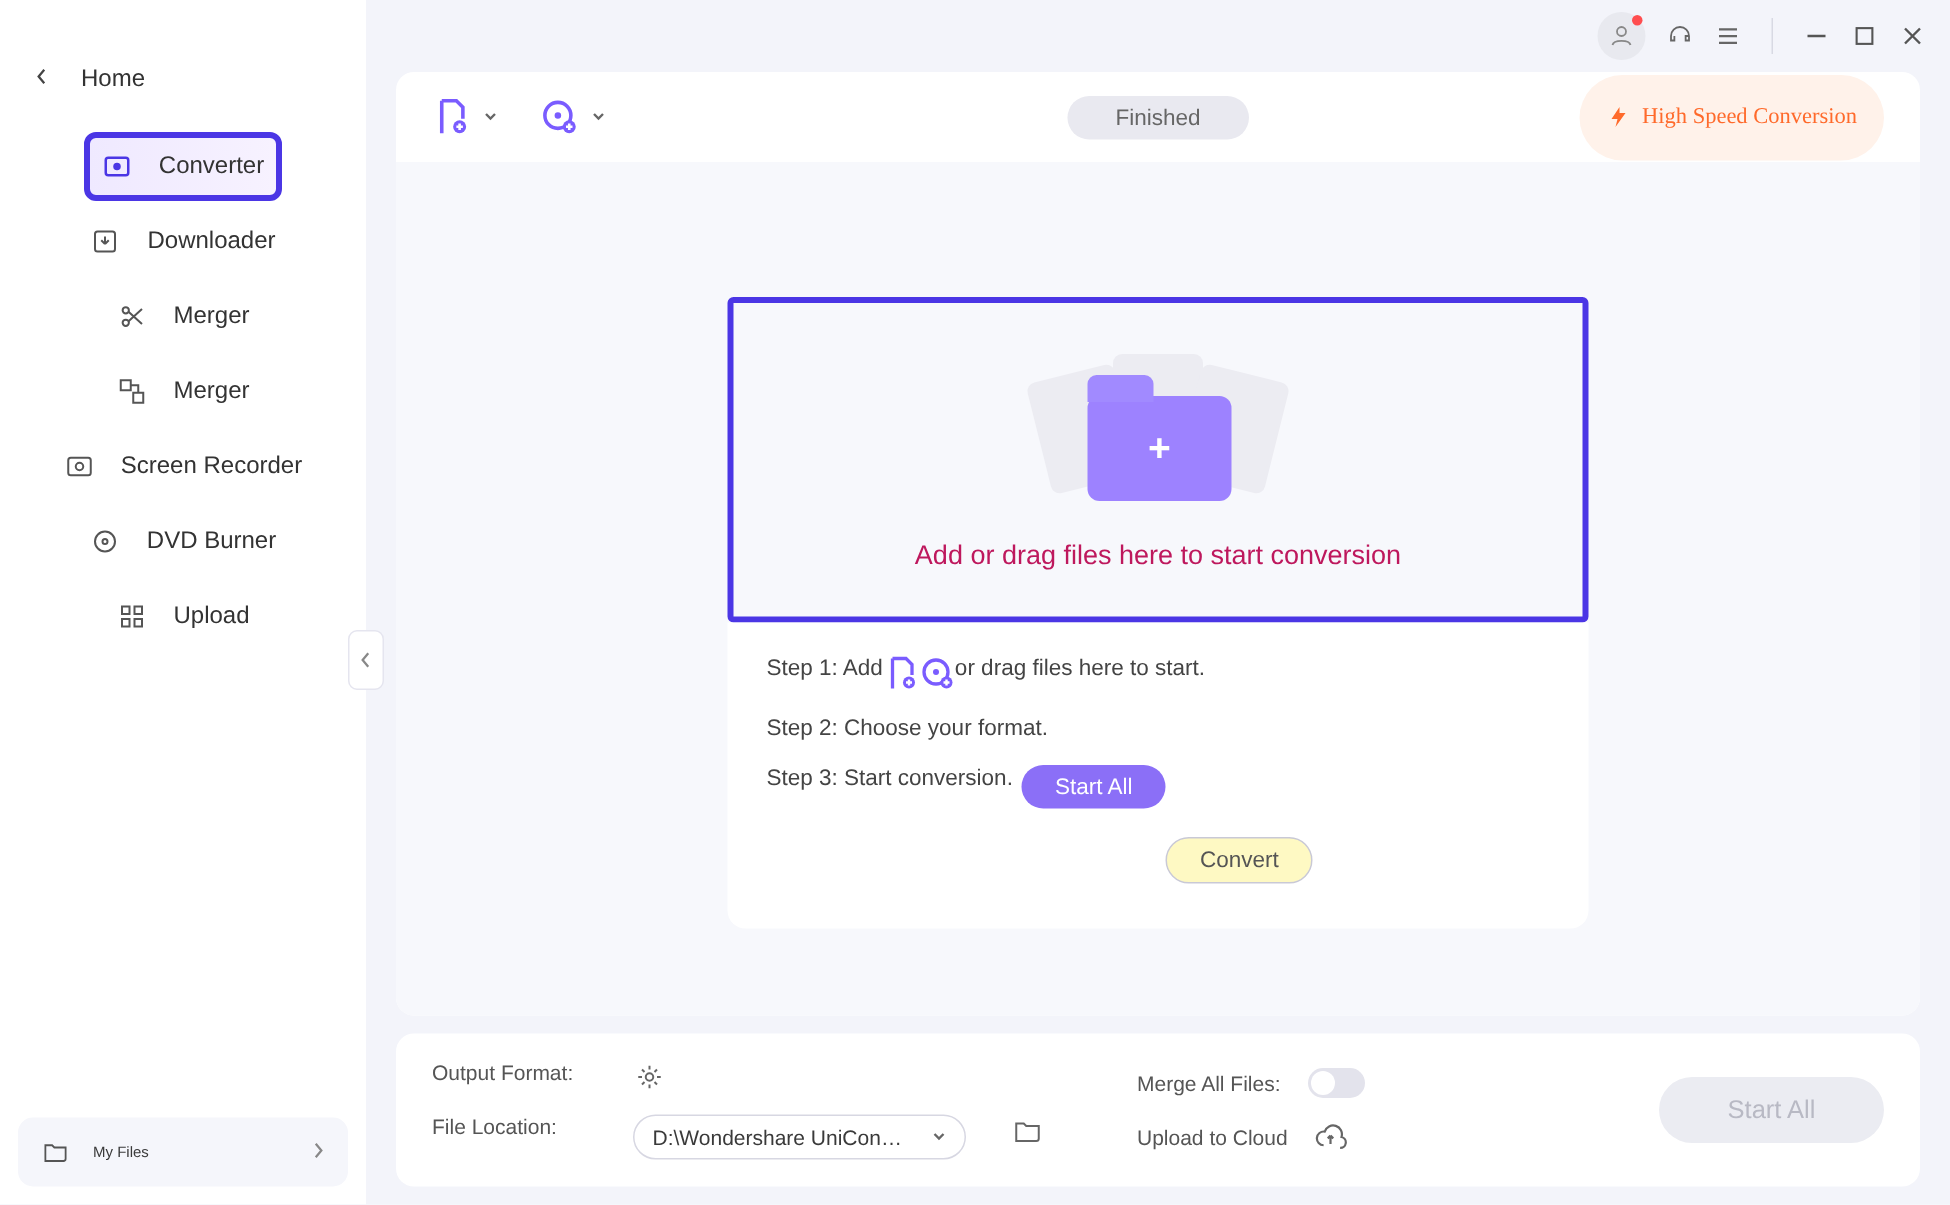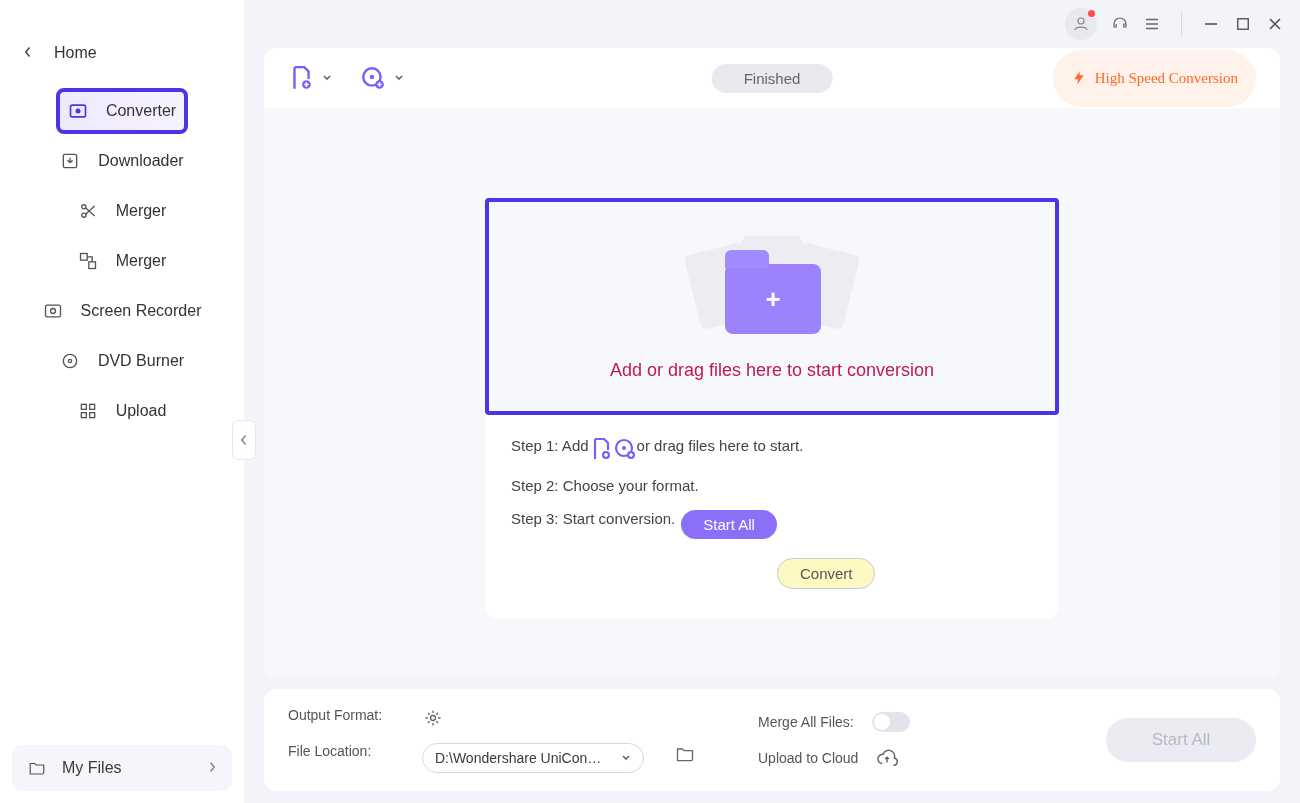--- a/index.html
+++ b/index.html
@@ -8,21 +8,21 @@
 
   
   .sidebar { width:244px; background:#fff; display:flex; flex-direction:column; padding:30px 12px 12px 12px; position:relative; }
   .side-home { display:flex; align-items:center; gap:22px; padding:14px 10px 14px 12px; font-size:16px; color:#333; cursor:pointer;}
   .side-home .chev { width:8px; }
   .side-items { margin-top:12px; display:flex; flex-direction:column; gap:4px;align-items:center;}
   .side-item { display:flex; align-items:center; gap:18px; padding:13px 12px; font-size:16px; color:#333; border-radius:8px; cursor:pointer;}
   .side-item.active { background:linear-gradient(90deg,#efe9ff,#f7f2ff); border:4px solid #4b36e5; padding:9px 8px; }
   .side-item svg { width:20px; height:20px; flex:0 0 20px; }
   .sidebar-collapse { position:absolute; right:-12px; top:420px; width:24px; height:40px; background:#fff; border:1px solid #e5e5ef; border-radius:6px; display:flex; align-items:center; justify-content:center; cursor:pointer;}
-  .myfiles-btn { margin-top:auto; display:flex; align-items:center; gap:16px; background:#f5f6fb; border-radius:10px; padding:14px 16px; font-size:16px; cursor:pointer; justify-content:flex-start;}
+  .myfiles-btn { margin-top:auto; display:flex; align-items:center; gap:16px; background:#f5f6fb; border-radius:10px; padding:14px 16px; font-size:10px; cursor:pointer; justify-content:flex-start;}
   .myfiles-btn .arrow { margin-left:auto; }
 
   
   .main { flex:1; display:flex; flex-direction:column; position:relative;}
   .titlebar { height:48px; display:flex; align-items:center; justify-content:flex-end; gap:14px; padding:0 16px;}
   .titlebar .grp { display:flex; align-items:center; gap:14px;}
   .titlebar .divider { width:1px; height:24px; background:#d8d9e3; margin:0 6px;}
   .winbtn { width:18px; height:18px; display:flex; align-items:center; justify-content:center; color:#555; cursor:pointer;}
   .avatar-wrap { position:relative; width:32px; height:32px; border-radius:50%; background:#e8e9ef; display:flex; align-items:center; justify-content:center; cursor:pointer;}
   .avatar-wrap .dot { position:absolute; top:2px; right:2px; width:7px; height:7px; background:#ff4d4f; border-radius:50%;}

